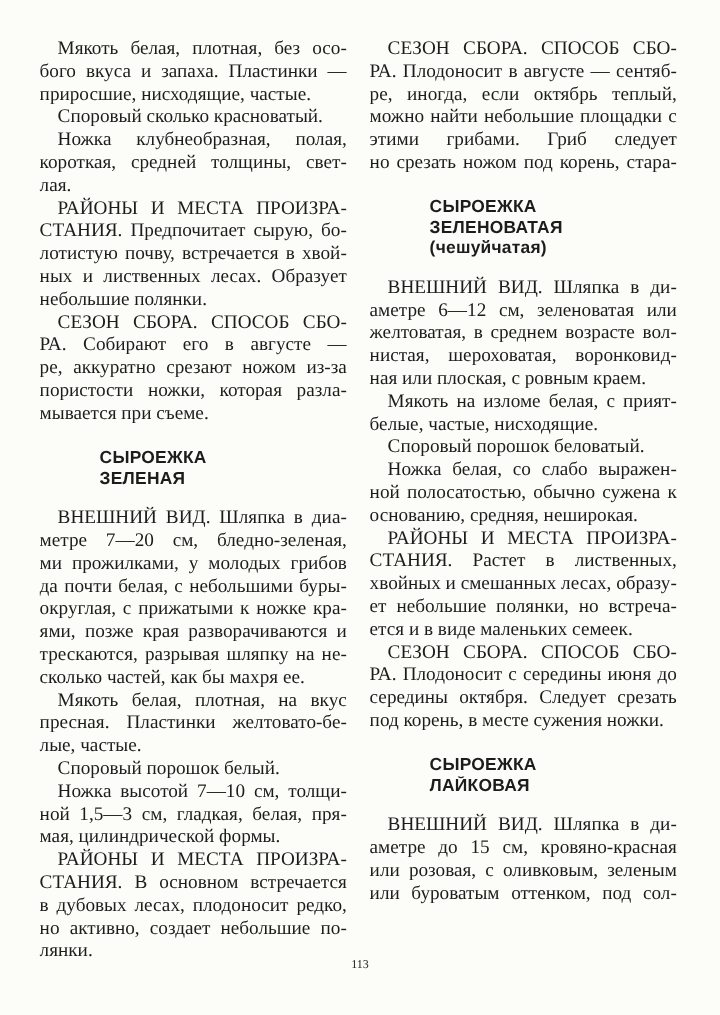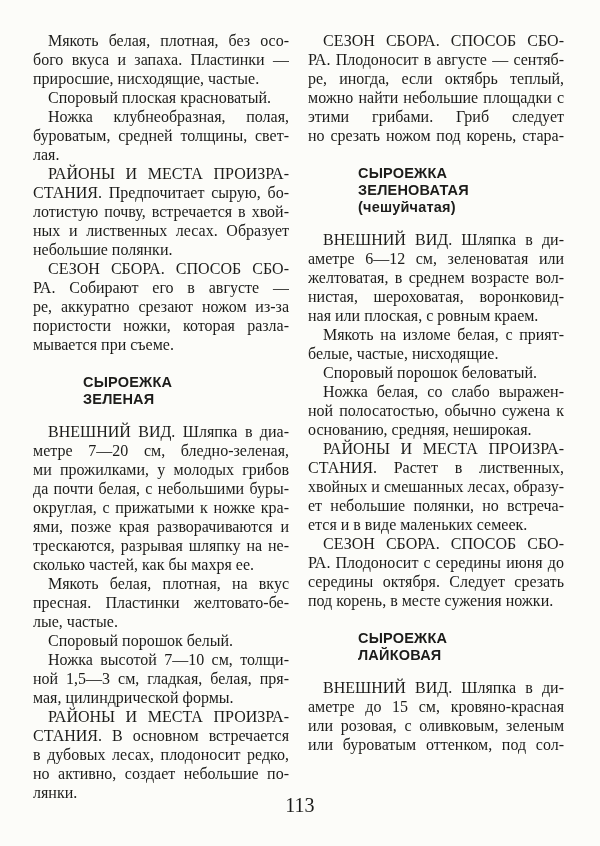--- a/index.html
+++ b/index.html
@@ -37,40 +37,40 @@
     letter-spacing: 0.2px;
     text-align: left;
     text-align-last: left;
   }
   .page-number {
     position: absolute;
     left: 0;
     right: 0;
     top: 796px;
     text-align: center;
-    font-size: 20px;
+    font-size: 10px;
     line-height: 18px;
   }
 </style>
 </head>
 <body>
 
 <div class="page" style="background: rgb(252, 252, 249); color: rgb(28, 28, 26);">
   <div class="column col-left">
       <div class="para">
         <div class="line first">Мякоть белая, плотная, без осо-</div>
         <div class="line">бого вкуса и запаха. Пластинки —</div>
         <div class="line last">приросшие, нисходящие, частые.</div>
       </div>
       <div class="para">
-        <div class="line first last">Споровый плоская красноватый.</div>
+        <div class="line first last">Споровый сколько красноватый.</div>
       </div>
       <div class="para">
         <div class="line first">Ножка клубнеобразная, полая,</div>
-        <div class="line">буроватым, средней толщины, свет-</div>
+        <div class="line">короткая, средней толщины, свет-</div>
         <div class="line last">лая.</div>
       </div>
       <div class="para">
         <div class="line first">РАЙОНЫ И МЕСТА ПРОИЗРА-</div>
         <div class="line">СТАНИЯ. Предпочитает сырую, бо-</div>
         <div class="line">лотистую почву, встречается в хвой-</div>
         <div class="line">ных и лиственных лесах. Образует</div>
         <div class="line last">небольшие полянки.</div>
       </div>
       <div class="para">

